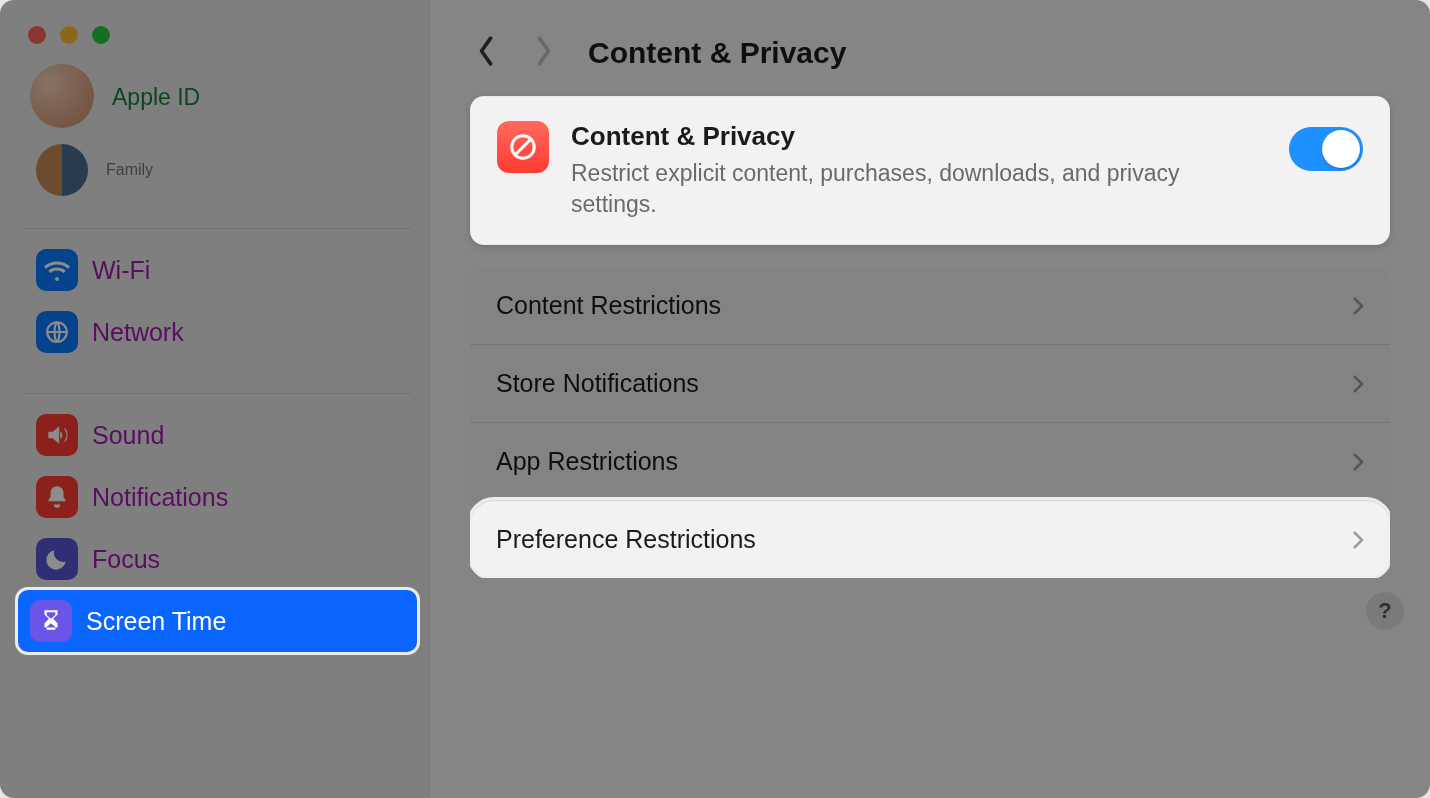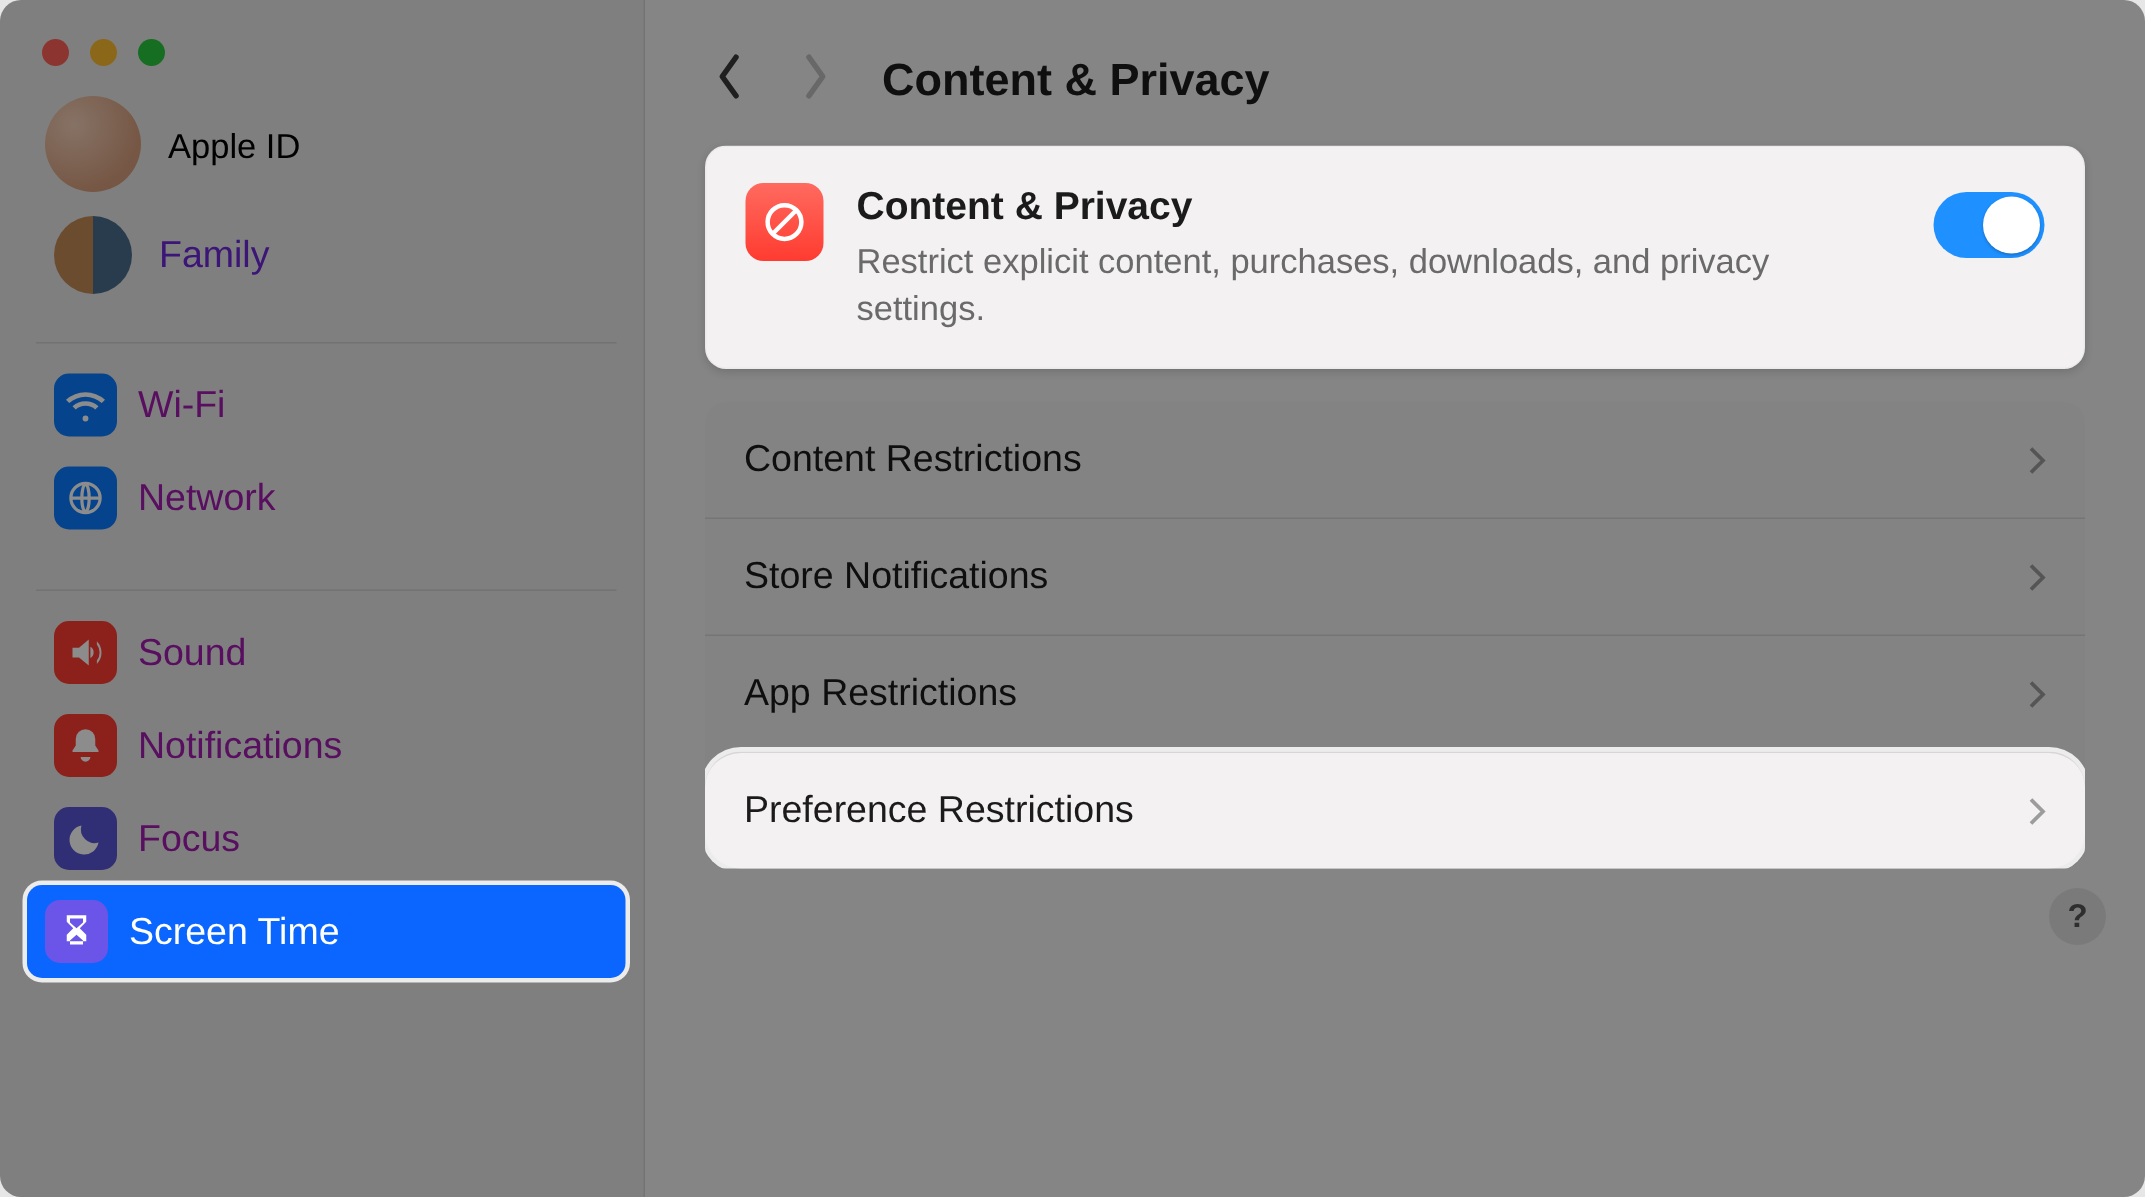--- a/index.html
+++ b/index.html
@@ -17,26 +17,26 @@
 
   .search-wrap { margin: 34px 20px 10px 20px; }
   .search { display: flex; align-items: center; background: #dedcdc; border-radius: 12px; height: 56px; padding: 0 16px; }
   .search svg { width: 22px; height: 22px; fill: #6b6b6b; }
   .search input { border: none; outline: none; background: transparent; font-size: 26px; color: #444; margin-left: 10px; width: 100%; }
   .search input::placeholder { color: #8a8a8a; }
 
   .account { display: flex; align-items: center; padding: 20px 24px 4px 30px; gap: 18px; }
   .avatar { width: 64px; height: 64px; border-radius: 50%; background: radial-gradient(circle at 30% 30%, #f4d1ba, #d89f7e 70%); }
   .acc-text .name { font-size: 25px; font-weight: 500; color: #222; }
-  .acc-text .sub { font-size: 23px; color: #000000; margin-top: 2px; text-align: right; }
+  .acc-text .sub { font-size: 23px; color: #15803d; margin-top: 2px; text-align: right; }
 
   .family-row { display: flex; align-items: center; padding: 12px 24px 22px 36px; gap: 18px; }
   .family-icon { width: 52px; height: 52px; border-radius: 50%; background: linear-gradient(90deg,#c38b56 50%,#4c6d8c 50%); display:flex; align-items:center; justify-content:center; }
   .family-icon span { display:inline-block; width:42px; height:42px; }
-  .family-label { font-size: 25px; color: #6d28d9; }
+  .family-label { font-size: 16px; color: #737373; }
 
   .section { padding: 10px 18px 0 24px; }
   .divider-gap { height: 30px; }
   .nav { list-style: none; }
   .nav.bordered { border-top: 1px solid rgba(0,0,0,0.1); padding-top: 10px; }
   .nav li { display: flex; align-items: center; gap: 14px; padding: 10px 12px; border-radius: 10px; font-size: 25px; color: #a21caf; }
   .nav li.selected { background: #0a66ff; color: #fff; }
   .nav .ic { width: 42px; height: 42px; border-radius: 10px; display: flex; align-items: center; justify-content: center; flex-shrink: 0; }
   .ic.blue { background: #0a7cff; } .ic.blue svg{fill:#fff;}
   .ic.red { background: #ff3b30; }

